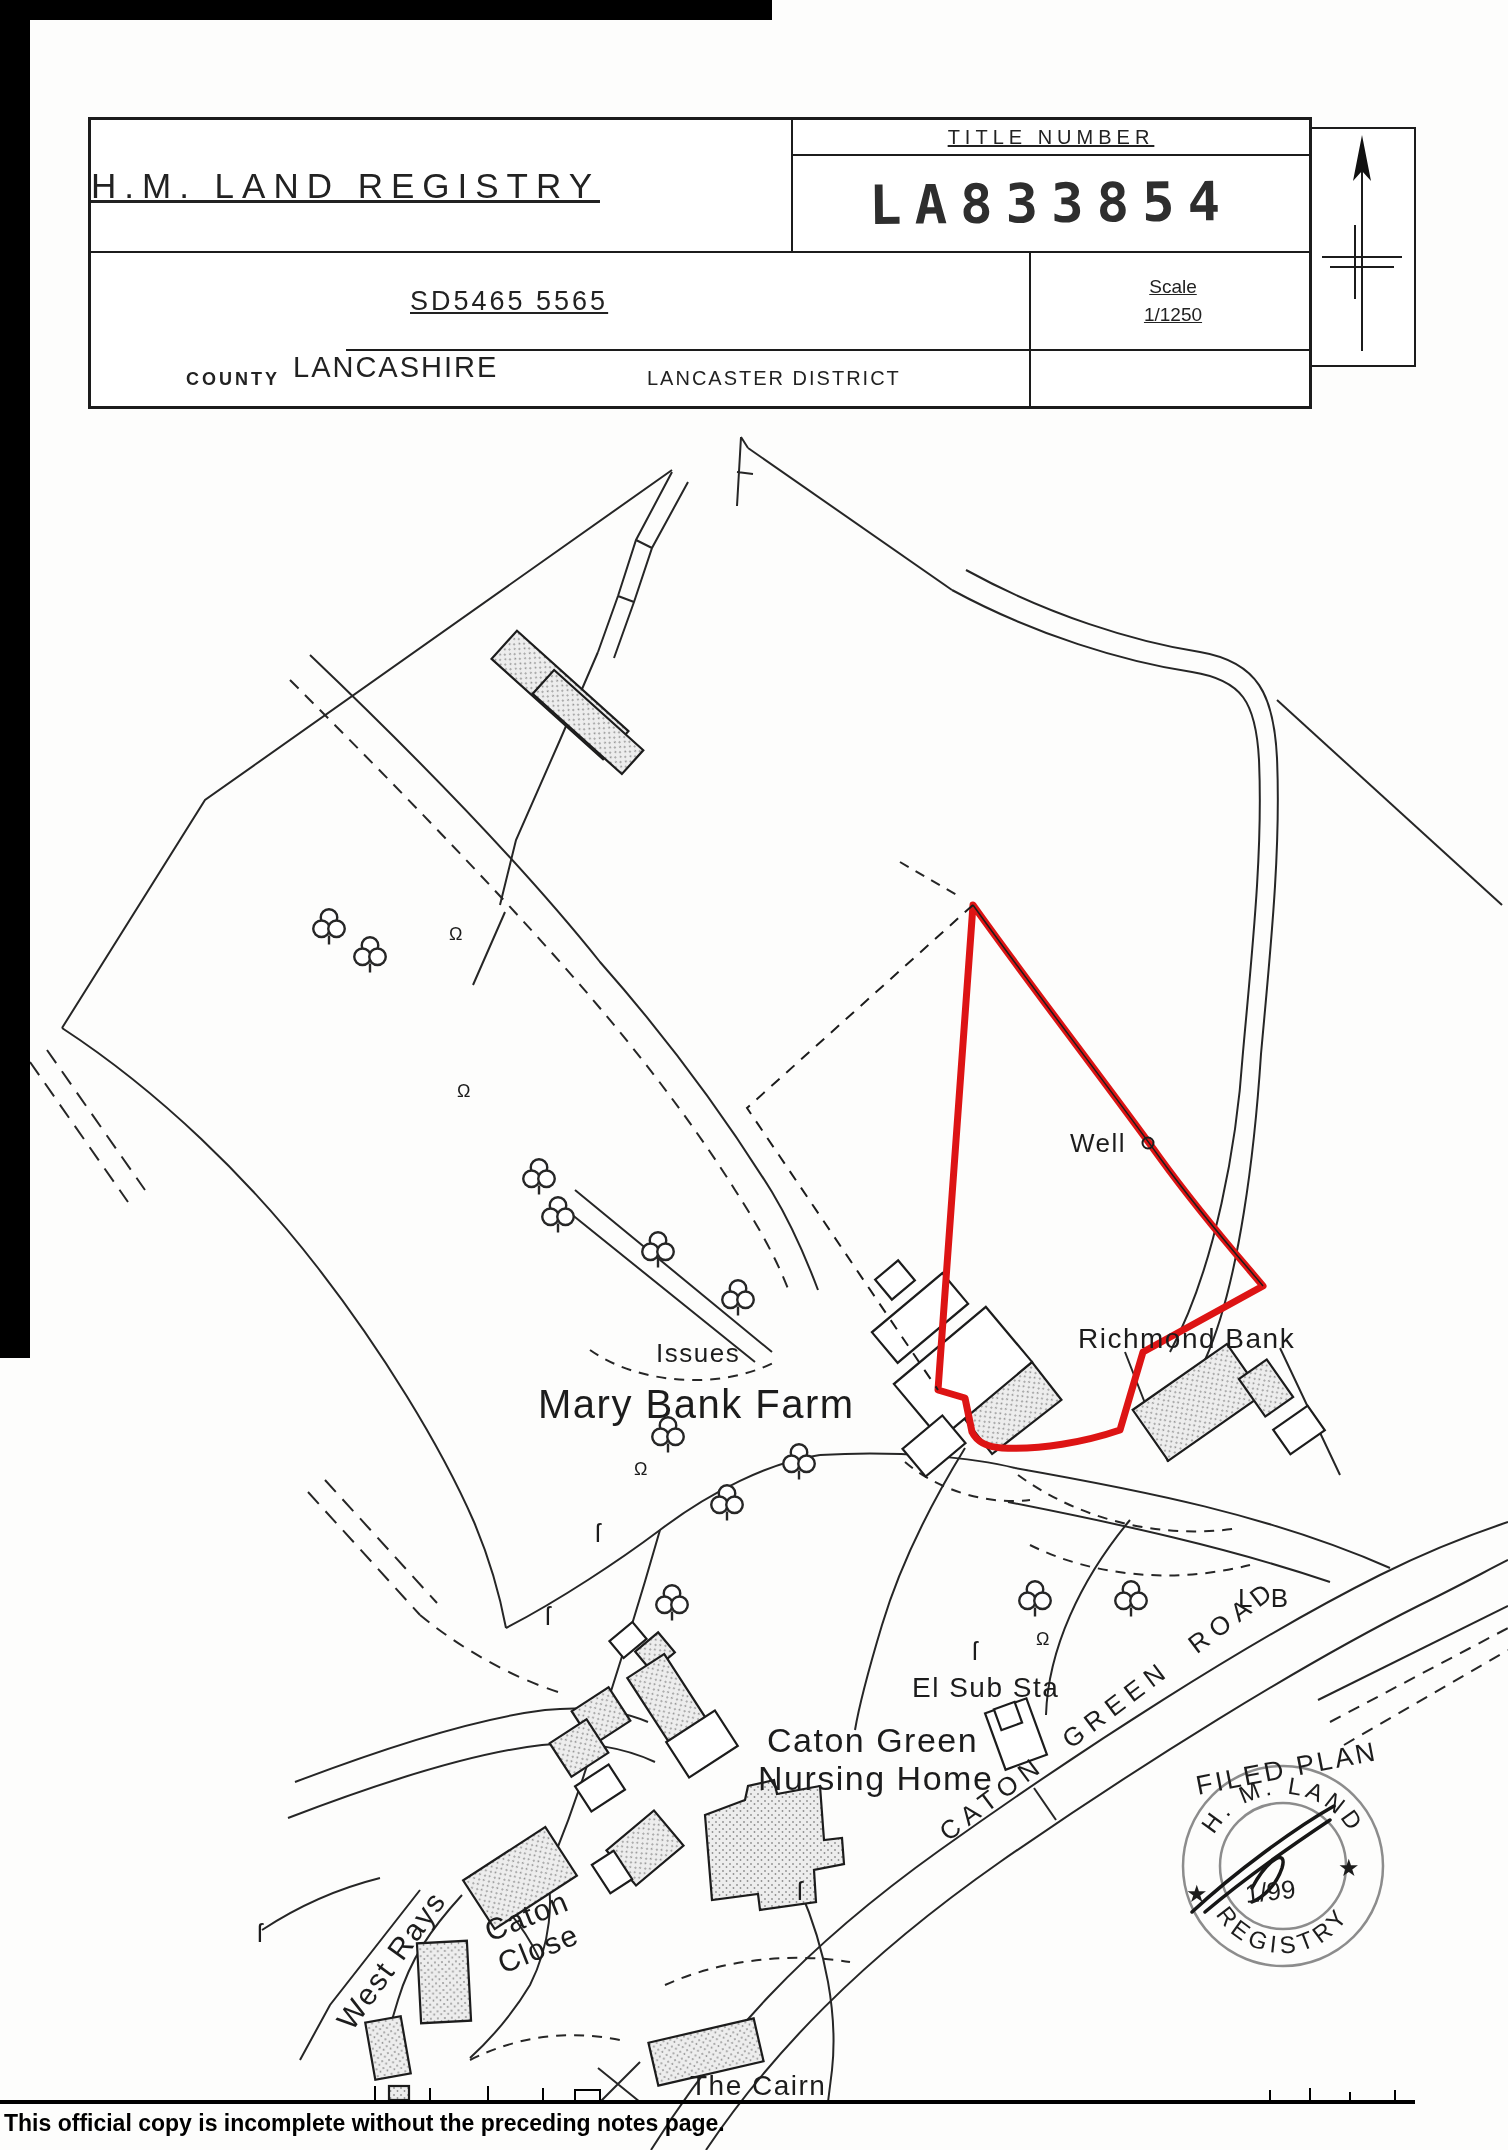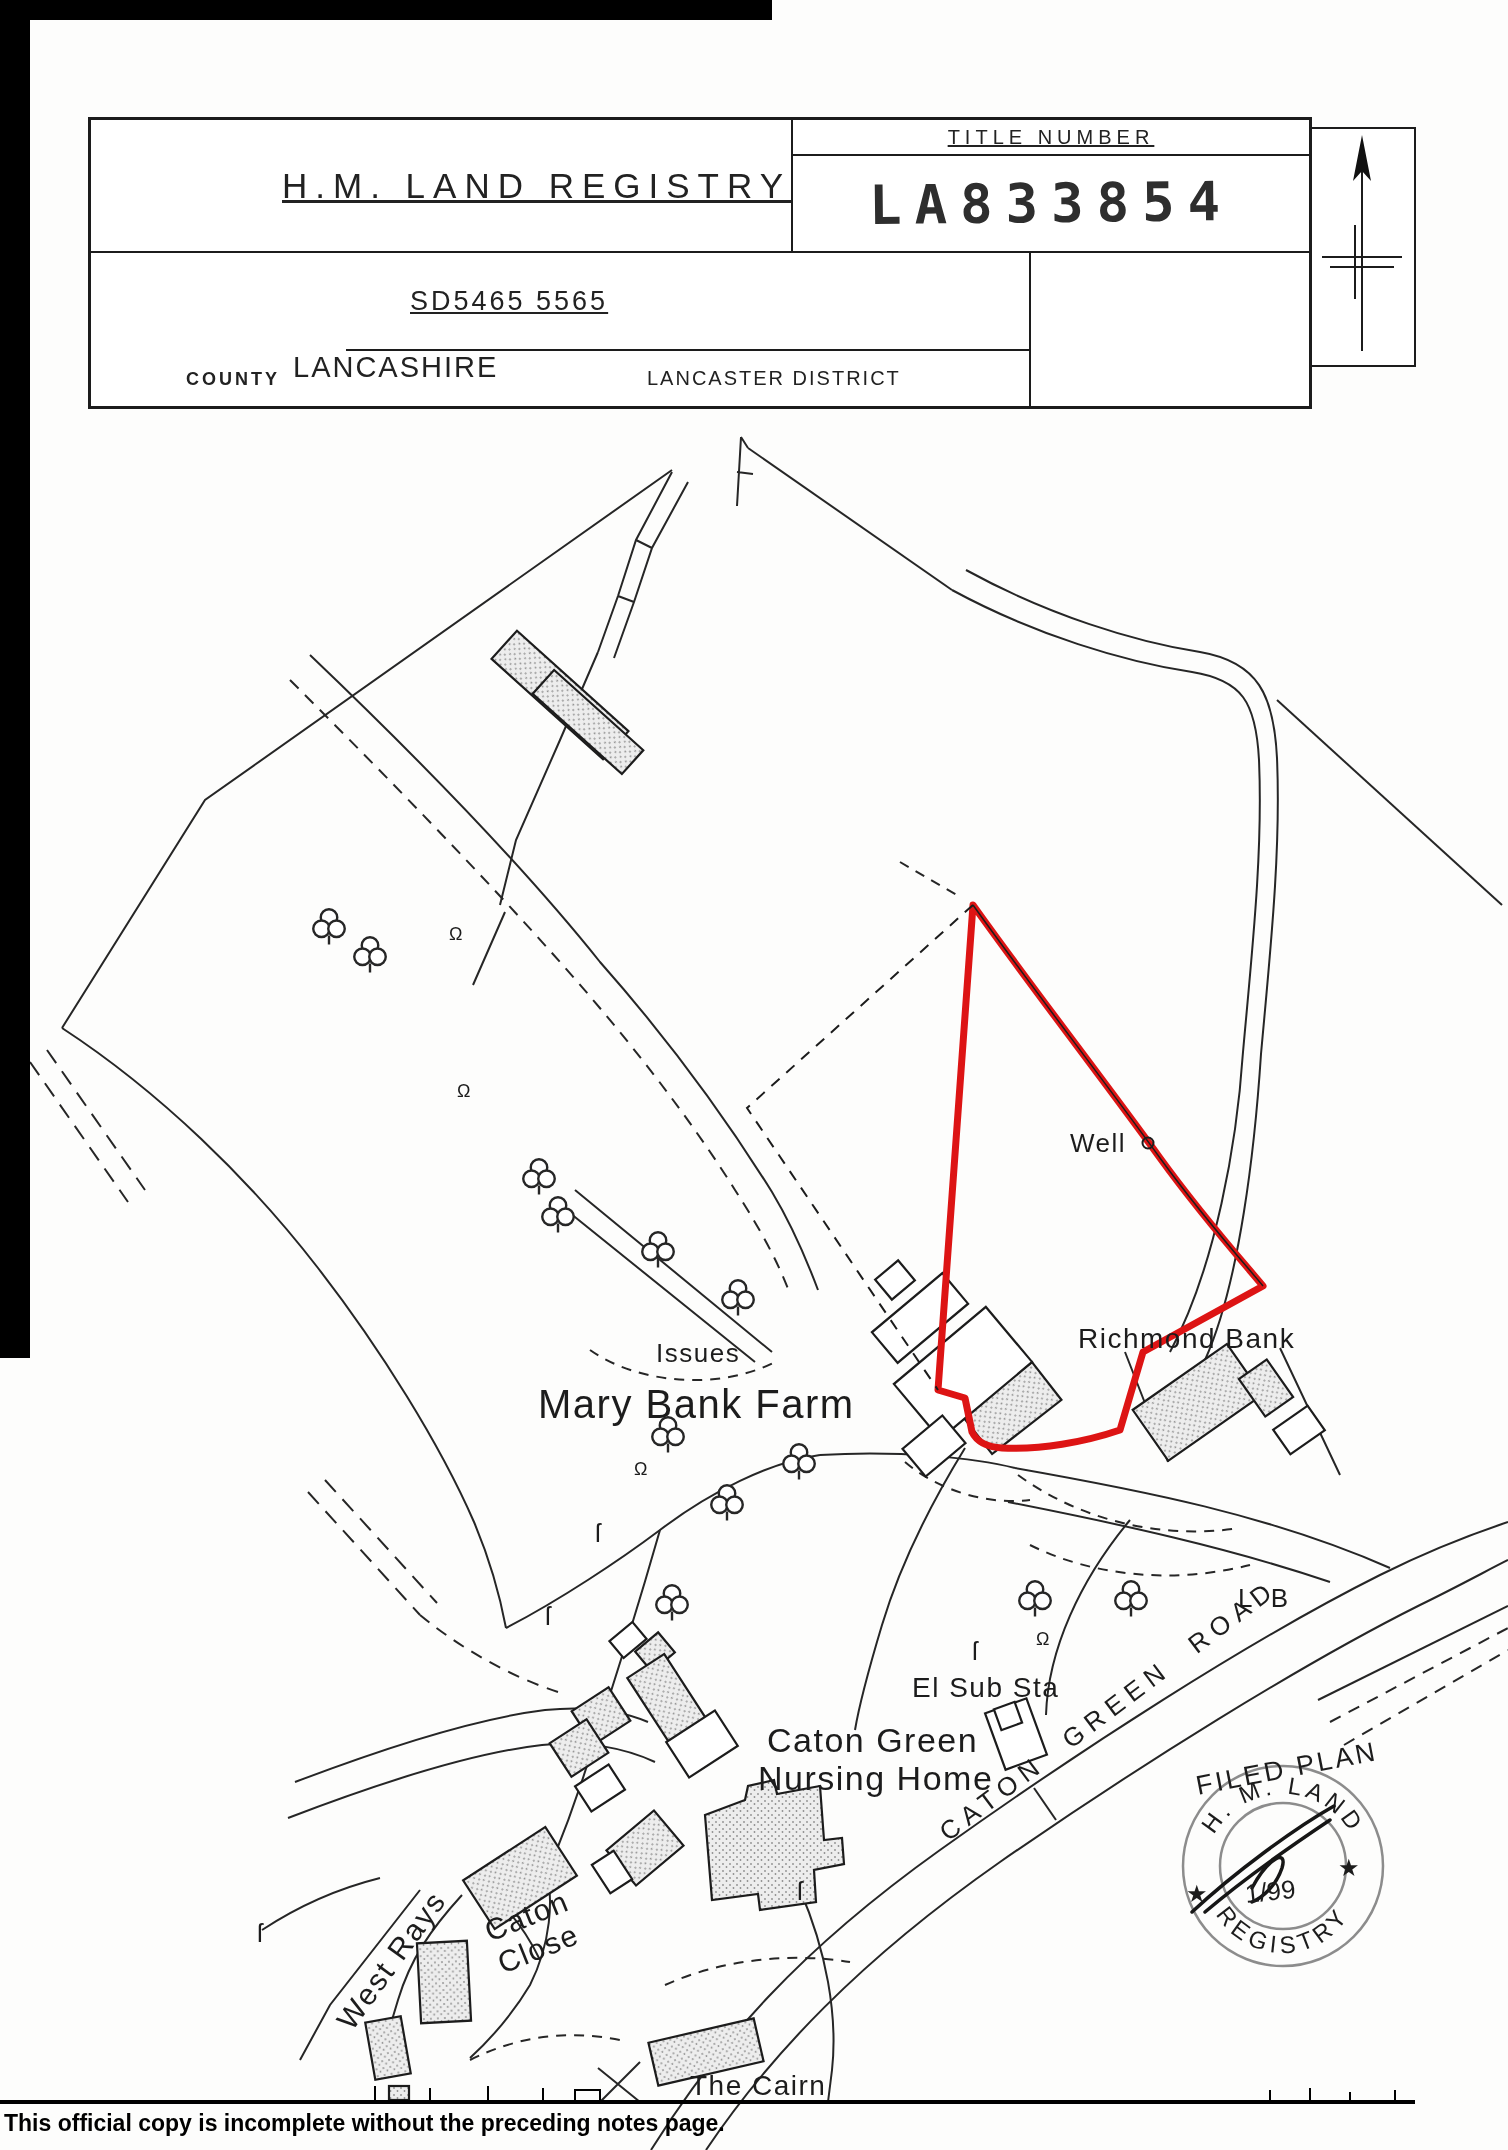--- a/index.html
+++ b/index.html
@@ -5,21 +5,21 @@
   html,body{margin:0;padding:0;background:#ffffff;}
   #page{position:relative;width:1508px;height:2150px;background:#fdfdfc;overflow:hidden;
         font-family:"Liberation Sans",sans-serif;color:#1b1b1b;}
   .bar{position:absolute;background:#000;}
   
   #hdr{position:absolute;left:88px;top:117px;width:1224px;height:292px;
        border:3px solid #1c1c1c;box-sizing:border-box;background:#fff;}
   .cell{position:absolute;box-sizing:border-box;}
   .bR{border-right:2.5px solid #1c1c1c;}
   .bB{border-bottom:2.5px solid #1c1c1c;text-decoration:underline;}
-  #agency{left:0;top:0;width:702px;height:133px;display:flex;align-items:center;justify-content:flex-end;
+  #agency{left:0;top:0;width:702px;height:133px;display:flex;align-items:center;justify-content:flex-start;
           font-size:35px;letter-spacing:8px;color:#222;}
   #titleblock{left:702px;top:0;width:516px;height:133px;}
   #titlelabel{left:0;top:0;width:100%;height:36px;display:flex;align-items:center;justify-content:center;
           font-size:20px;letter-spacing:5px;color:#222;}
   #titlenum{left:0;top:36px;width:100%;height:94px;display:flex;align-items:center;justify-content:center;
           font-family:"DejaVu Sans Mono",monospace;font-weight:bold;font-size:54px;letter-spacing:13px;
           color:#2e2e2e;transform:rotate(-0.6deg);}
   #osref{left:0;top:133px;width:255px;height:98px;display:flex;flex-direction:column;align-items:center;justify-content:center;
           font-size:20px;letter-spacing:1px;line-height:1.3;color:#222;text-align:center;}
   #osval{left:255px;top:133px;width:685px;height:98px;display:flex;align-items:center;
@@ -233,20 +233,24 @@
       <div id="titlelabel" class="cell bB">
         <span>TITLE NUMBER</span>
       </div>
       <div id="titlenum" class="cell">
         <span>LA833854</span>
       </div>
     </div>
     <div id="osval" class="cell bR bB">
       <span>SD5465  5565</span>
     </div>
+    <div id="scalecell" class="cell bB">
+      <span>Scale</span>
+      <span>1/1250</span>
+    </div>
     <div id="countyrow" class="cell bR">
       <span id="countylabel">COUNTY</span>
       <span id="countyval">LANCASHIRE</span>
       <span id="district">LANCASTER DISTRICT</span>
     </div>
   </div>
 
   <div id="northbox">
     <svg width="100" height="234" viewBox="0 0 100 234">
       <g stroke="#1c1c1c" stroke-width="2" fill="none">

